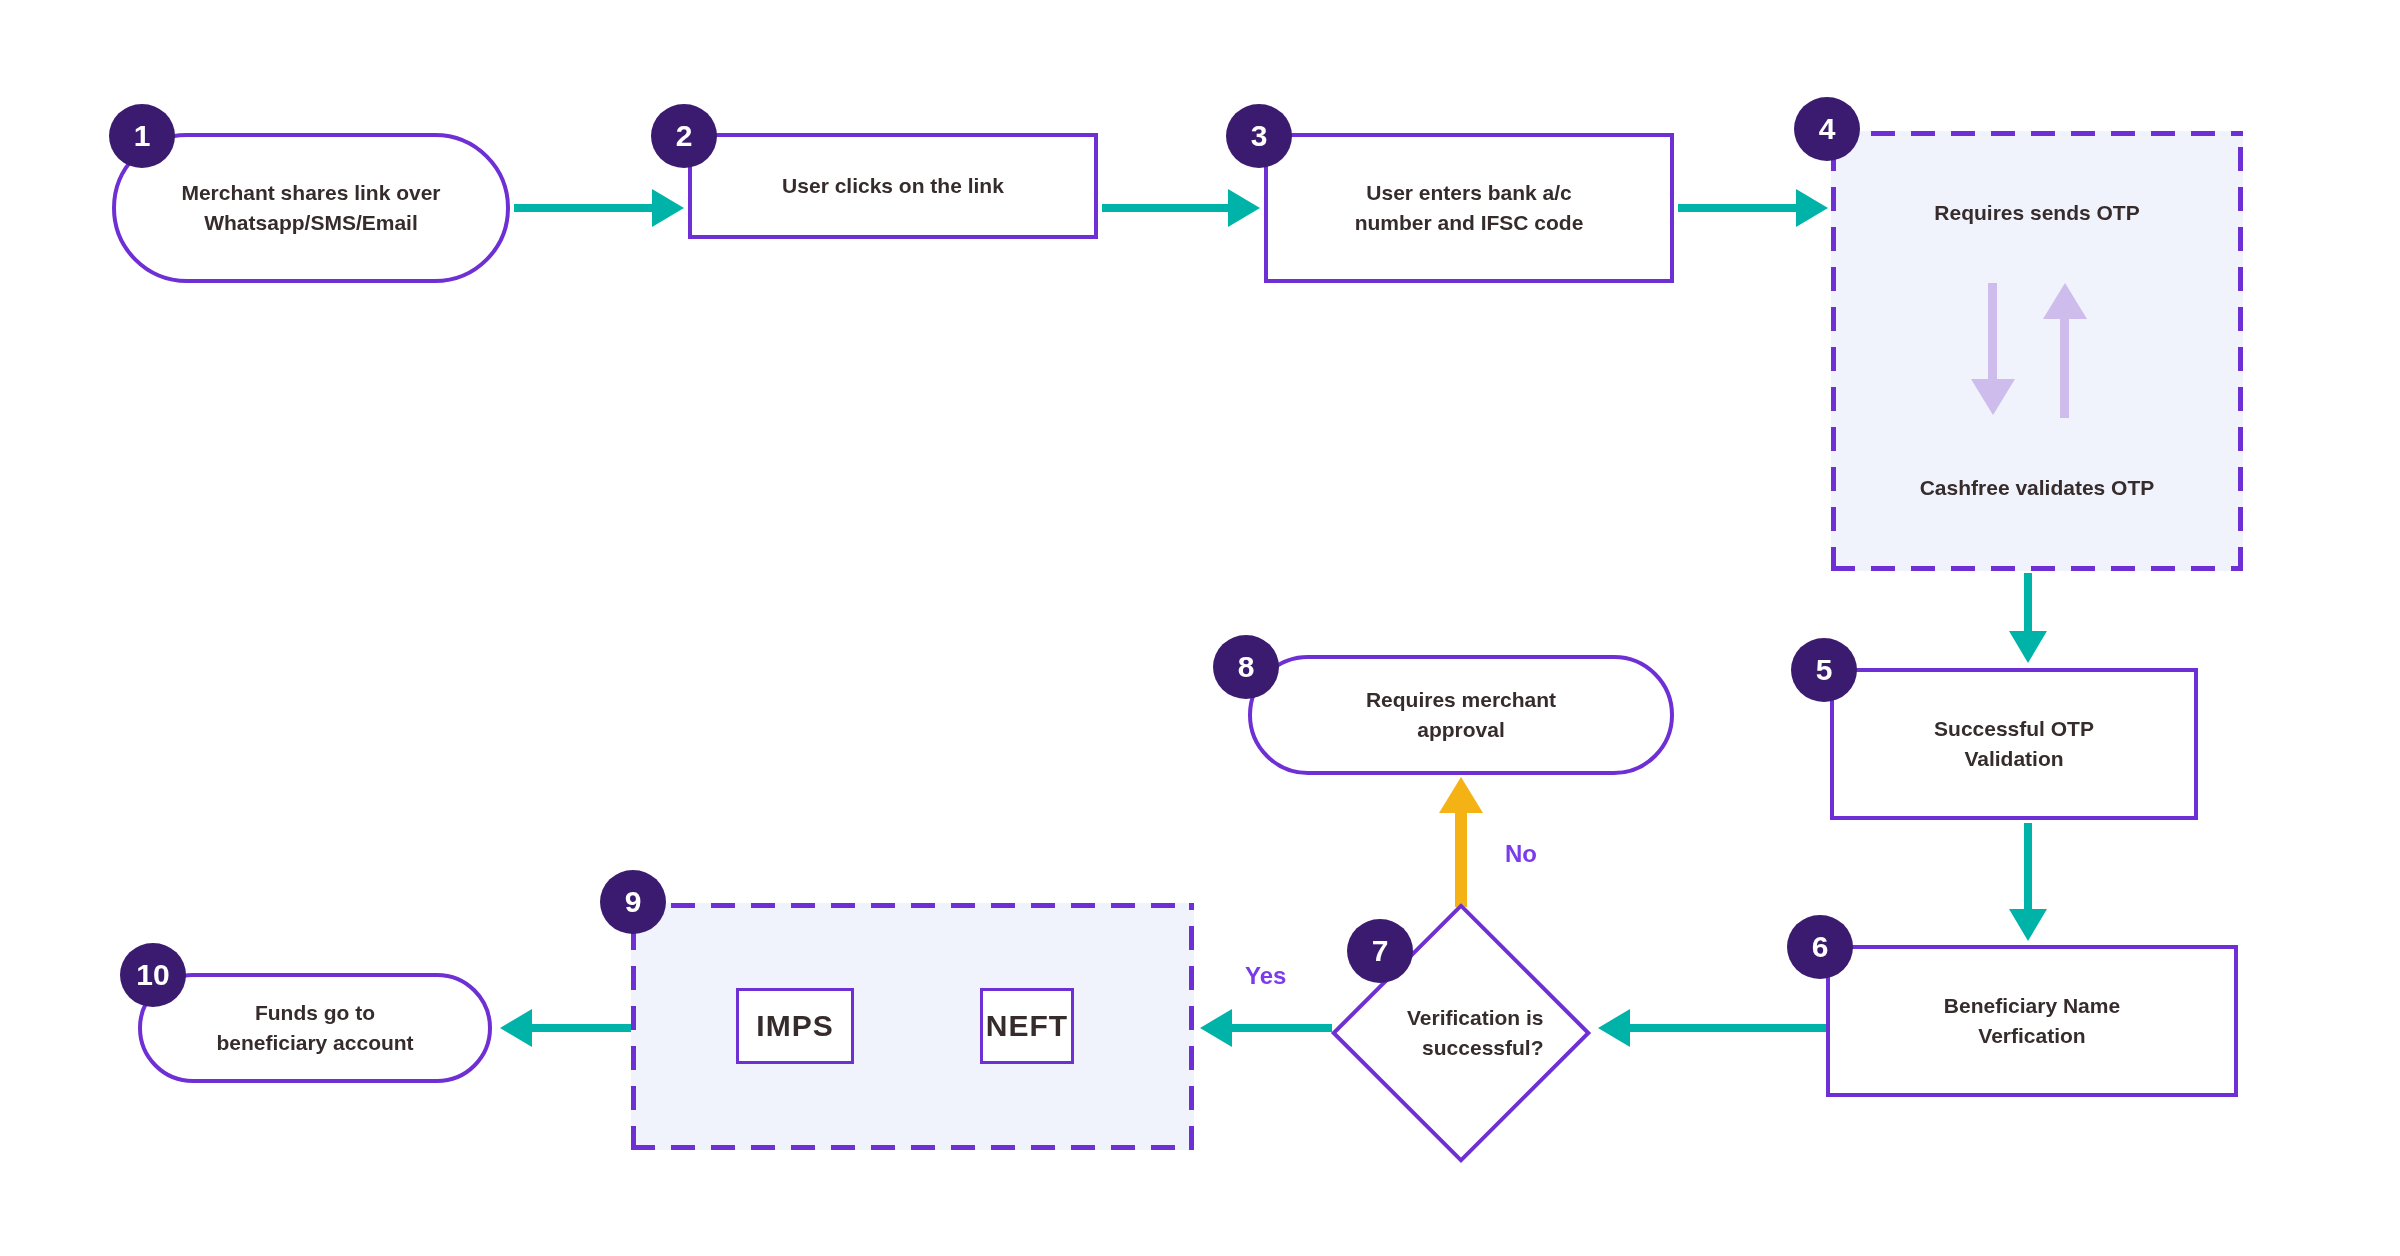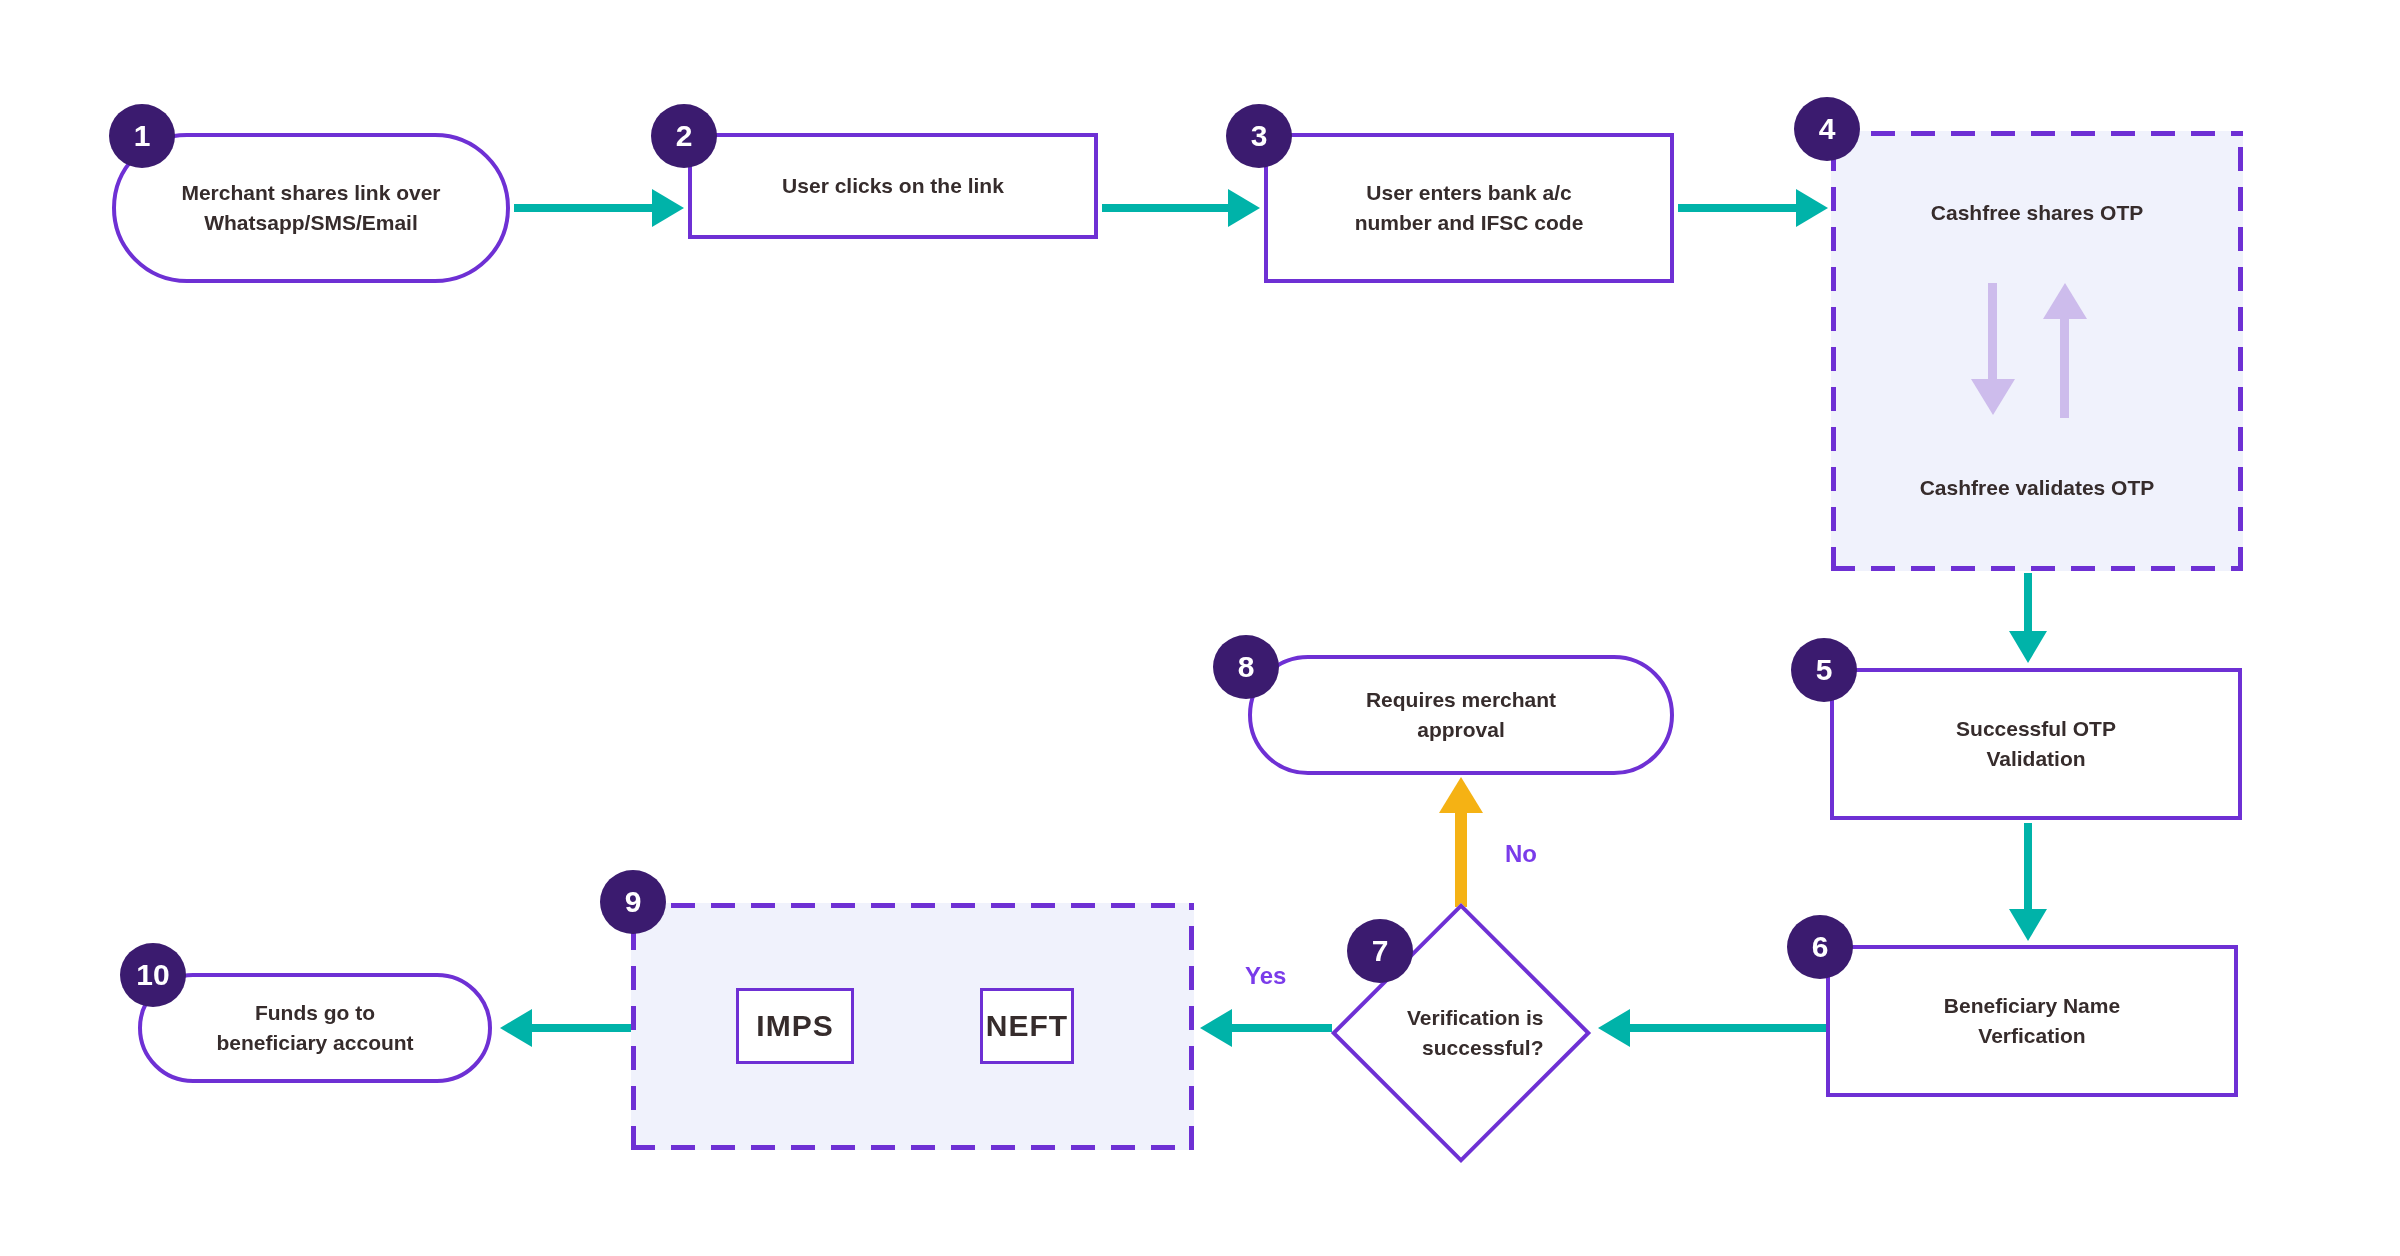--- a/index.html
+++ b/index.html
@@ -100,28 +100,28 @@
     <span class="node-label" style="max-width:320px;">User clicks on the link</span>
   </div>
   <div class="badge" style="left:651px;top:104px;">2</div>
 
   <div class="node node--outline" style="left:1264px;top:133px;width:410px;height:150px;">
     <span class="node-label" style="max-width:230px;">User enters bank a/c number and IFSC code</span>
   </div>
   <div class="badge" style="left:1226px;top:104px;">3</div>
 
   <div class="node dashed-box" style="left:1831px;top:131px;width:412px;height:440px;">
-    <div class="box4-label" style="top:70px;">Cashfree shares OTP</div>
+    <div class="box4-label" style="top:70px;">Requires sends OTP</div>
     <div class="box4-label" style="top:345px;">Cashfree validates OTP</div>
   </div>
   <div class="arrow arrow--lav arrow--down" style="left:1988px;top:283px;width:9px;height:96px;"></div>
   <div class="arrow arrow--lav arrow--up" style="left:2060px;top:319px;width:9px;height:99px;"></div>
   <div class="badge" style="left:1794px;top:97px;">4</div>
 
-  <div class="node node--outline" style="left:1830px;top:668px;width:412px;height:152px;">
+  <div class="node node--outline" style="left:1830px;top:668px;width:368px;height:152px;">
     <span class="node-label" style="max-width:190px;">Successful OTP Validation</span>
   </div>
   <div class="badge" style="left:1791px;top:638px;">5</div>
 
   <div class="node node--outline" style="left:1826px;top:945px;width:412px;height:152px;">
     <span class="node-label" style="max-width:200px;">Beneficiary Name Verfication</span>
   </div>
   <div class="badge" style="left:1787px;top:915px;">6</div>
 
   <div class="diamond-wrap" style="left:1332px;top:907px;width:258px;height:252px;">

